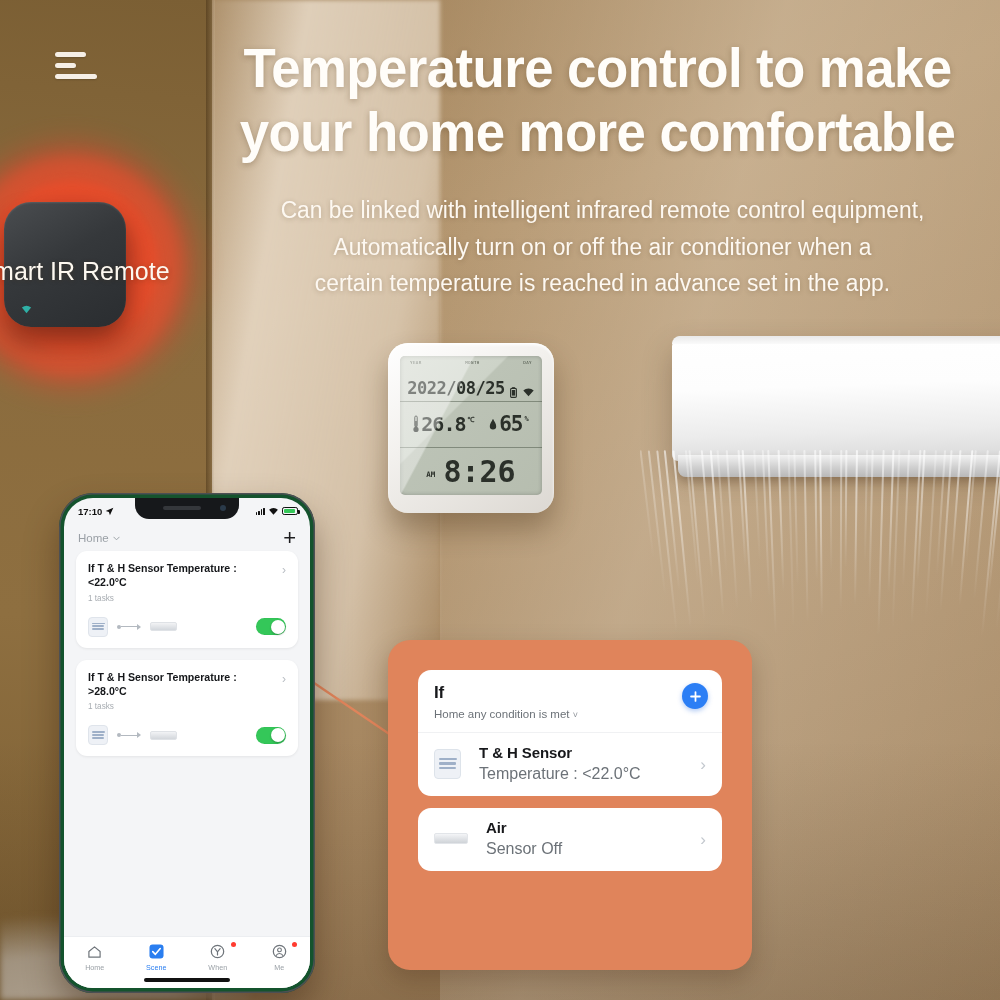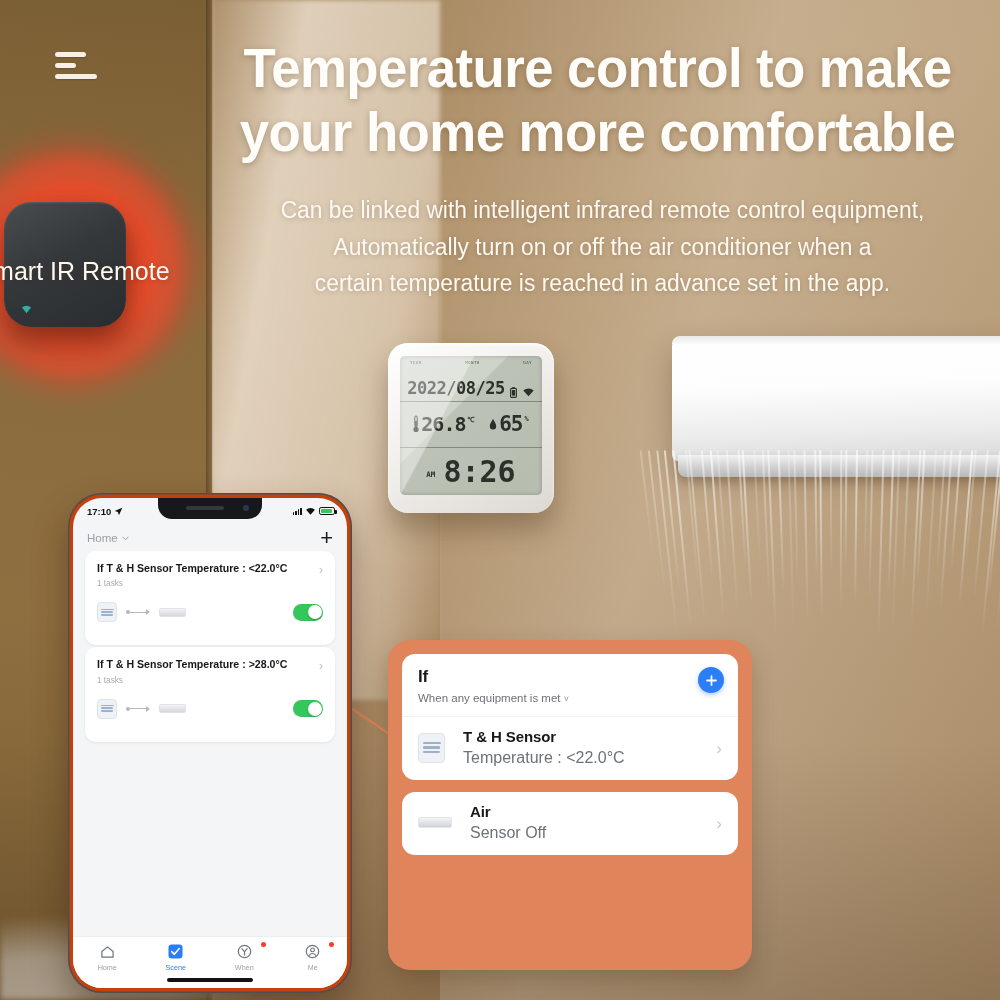--- a/index.html
+++ b/index.html
@@ -125,22 +125,22 @@
     background: linear-gradient(178deg, #ffffff 0%, #fdfdfd 40%, #ececec 74%, #d8d8d8 100%);
     box-shadow: 0 14px 30px rgba(60,38,14,.30);
   }
   #ac-top { position: absolute; left: 0; top: 0; width: 100%; height: 8px; background: linear-gradient(180deg,#e9e9e9,#fafafa); border-radius: 10px 8px 0 0; }
   #ac-vent { position: absolute; left: 6px; bottom: -16px; width: 352px; height: 22px; border-radius: 0 0 8px 8px; background: linear-gradient(180deg, #f2f2f2, #cdcdcd 60%, #b9b9b9 100%); box-shadow: 0 5px 10px rgba(60,38,14,.26); }
   #ac-air { position: absolute; left: 640px; top: 450px; width: 390px; height: 190px; overflow: hidden; }
   #ac-air i { position: absolute; top: 0; width: 2px; height: 190px; background: linear-gradient(180deg, rgba(255,255,255,.85), rgba(255,255,255,.0)); border-radius: 2px; }
 
   
   #phone {
-    position: absolute; left: 68px; top: 493px; width: 284px; height: 500px;
-    border-radius: 34px; background: #c2410c;
+    position: absolute; left: 59px; top: 493px; width: 256px; height: 500px;
+    border-radius: 34px; background: #14532d;
     box-shadow: 0 18px 34px rgba(55,32,12,.42), inset 0 0 0 1.5px #4c4f54;
     padding: 5px;
   }
   #phone-screen {
     width: 100%; height: 100%; border-radius: 29px; background: #f4f5f7;
     overflow: hidden; position: relative;
   }
   #notch { position: absolute; left: 50%; transform: translateX(-50%); top: 0; width: 104px; height: 21px; background: #16181b; border-radius: 0 0 14px 14px; z-index: 5; }
   #notch .speaker { position: absolute; left: 28px; top: 8px; width: 38px; height: 4px; border-radius: 3px; background: #34373b; }
   #notch .cam { position: absolute; right: 13px; top: 7px; width: 6px; height: 6px; border-radius: 50%; background: #2a3a4a; }
@@ -156,21 +156,21 @@
   .batt i { position: absolute; left: 1px; top: 1px; bottom: 1px; width: 11px; background: #35c759; border-radius: 1px; }
 
   #app-header { padding: 7px 14px 2px 14px; display: flex; justify-content: space-between; align-items: center; }
   #home-sel { font-size: 11.5px; color: #9aa0a6; display: flex; align-items: center; gap: 4px; }
   #plus-btn { font-size: 22px; color: #1d1d1f; font-weight: 300; line-height: 1; }
   #tabs { padding: 6px 14px 8px 14px; display: flex; align-items: center; gap: 14px; }
   #tabs .tab { font-size: 11.8px; color: #a7acb1; }
   #tabs .tab.active { color: #111; font-weight: 700; }
   #tabs .more { margin-left: auto; color: #7c8288; font-size: 14px; letter-spacing: 1.2px; line-height: .5; }
 
-  .auto-card { margin: 0 12px 2px 12px; background: #fff; border-radius: 11px; padding: 10px 12px 23px 12px; box-shadow: 0 1px 3px rgba(0,0,0,.07); }
+  .auto-card { margin: 0 12px 12px 12px; background: #fff; border-radius: 11px; padding: 10px 12px 11px 12px; box-shadow: 0 1px 3px rgba(0,0,0,.07); }
   .ac-title { font-size: 10.6px; font-weight: 700; color: #15171a; line-height: 1.35; padding-right: 16px; position: relative; }
   .ac-title .chev { position: absolute; right: 0; top: 1px; color: #b9bec4; font-size: 12px; font-weight: 400; }
   .ac-sub { font-size: 8.2px; color: #a7acb1; margin-top: 4px; }
   .ac-bottom { display: flex; align-items: center; margin-top: 14px; }
   .mini-sensor { width: 20px; height: 20px; border-radius: 4px; background: #eef1f6; border: 1px solid #dfe4eb; display: flex; flex-direction: column; justify-content: center; align-items: center; gap: 1px; }
   .mini-sensor i { display: block; width: 12px; height: 2px; background: #9fb0c8; border-radius: 1px; }
   .mini-sensor i.a { width: 13px; height: 1.5px; }
   .arrow-link { display: flex; align-items: center; margin: 0 9px; }
   .arrow-link .dot { width: 4px; height: 4px; border-radius: 50%; background: #b3b9c0; }
   .arrow-link .ln { width: 16px; height: 1.2px; background: #b3b9c0; }
@@ -183,21 +183,21 @@
   .nav { flex: 1; text-align: center; }
   .nav .ic { height: 17px; display: flex; align-items: center; justify-content: center; position: relative; }
   .nav .lb { font-size: 7.2px; color: #9aa0a6; margin-top: 3px; }
   .nav.active .lb { color: #2a7ef0; text-align: center; }
   .badge { position: absolute; right: 13px; top: -1px; width: 5px; height: 5px; border-radius: 50%; background: #ff3b30; }
   #home-ind { position: absolute; left: 50%; transform: translateX(-50%); bottom: 6px; width: 86px; height: 4px; border-radius: 3px; background: #111; }
 
   
   #callout {
     position: absolute; left: 388px; top: 640px; width: 364px; height: 330px;
-    background: #e0845b; border-radius: 22px; padding: 14px; box-shadow: 0 10px 24px rgba(60,32,12,.26);
+    background: #e0845b; border-radius: 22px; padding: 30px; box-shadow: 0 10px 24px rgba(60,32,12,.26);
   }
   .co-card { background: #fff; border-radius: 13px; overflow: hidden; }
   .co-card + .co-card { margin-top: 12px; }
   .co-head { padding: 13px 16px 12px 16px; position: relative; border-bottom: 1px solid #f0f1f3; }
   .co-head h3 { font-size: 17px; color: #17181b; font-weight: 700; letter-spacing: -.2px; }
   .co-head .cond { font-size: 11.5px; color: #6c7278; margin-top: 5px; }
   .co-head .cond .cv { font-size: 9px; color: #8d9298; }
   .add-btn { position: absolute; right: 14px; top: 13px; width: 26px; height: 26px; border-radius: 50%; background: #2b7ef5; display: flex; align-items: center; justify-content: center; box-shadow: 0 2px 5px rgba(30,100,220,.35); }
   .add-btn svg { display: block; }
   .co-row { padding: 11px 16px 13px 16px; display: flex; align-items: center; position: relative; min-height: 60px; }
@@ -485,21 +485,21 @@
       </div>
       <div id="home-ind"></div>
     </div>
   </div>
 
   <div id="callout">
     <div class="co-card">
       <div class="co-head">
         <h3>If</h3>
         <div class="cond">
-          <span>When any equipment is met</span>
+          <span>Home any condition is met</span>
           <span class="cv">˅</span>
         </div>
         <div class="add-btn">
           <svg width="13" height="13" viewBox="0 0 14 14">
             <path d="M7 2.2 V11.8 M2.2 7 H11.8" stroke="#fff" stroke-width="1.9" stroke-linecap="round"></path>
           </svg>
         </div>
       </div>
       <div class="co-row">
         <span class="co-icon">

